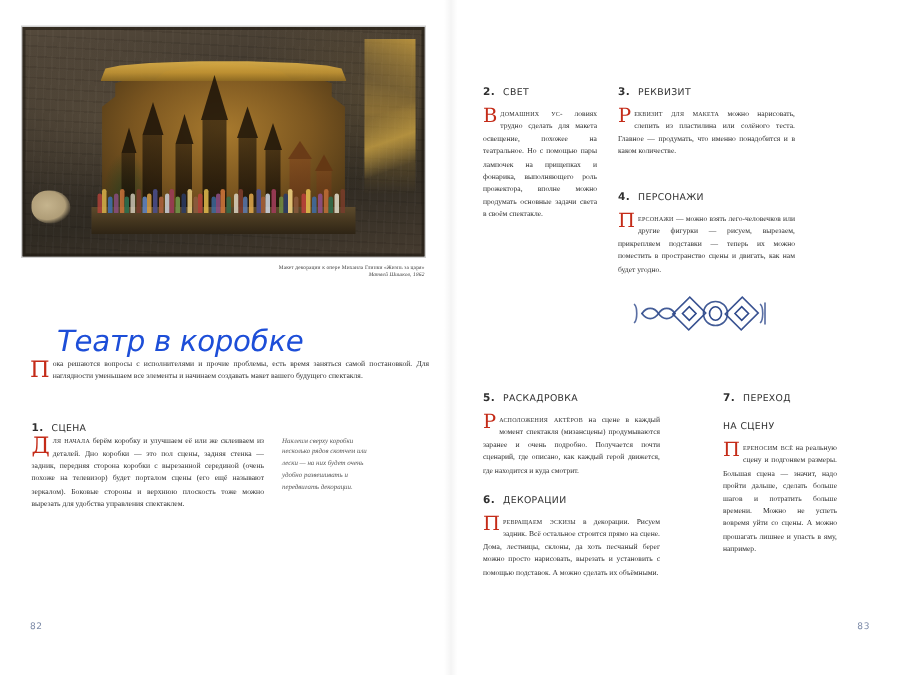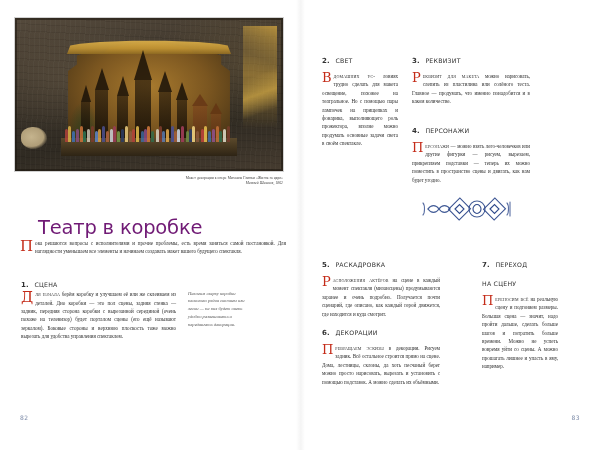--- a/index.html
+++ b/index.html
@@ -212,22 +212,23 @@
   
   .title {
     position: absolute;
     left: 38px;
     top: 203px;
     width: 240px;
     font-family: "DejaVu Sans", "Liberation Sans", sans-serif;
     font-size: 19.5px;
     font-weight: 400;
     letter-spacing: -0.2px;
-    color: #701a75;
+    color: #1d4ed8;
     white-space: nowrap;
+    font-style: italic;
   }
 
   
   .lead {
     position: absolute;
     left: 20px;
     top: 234px;
     width: 266px;
     font-size: 5.1px;
     line-height: 1.62;

